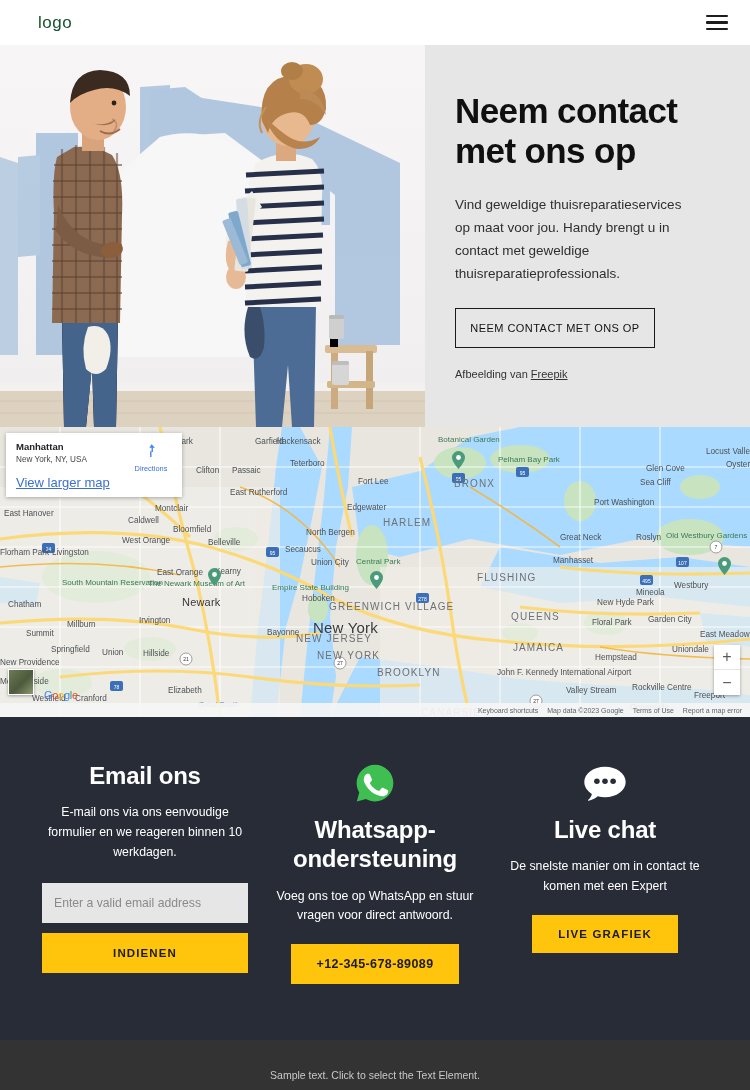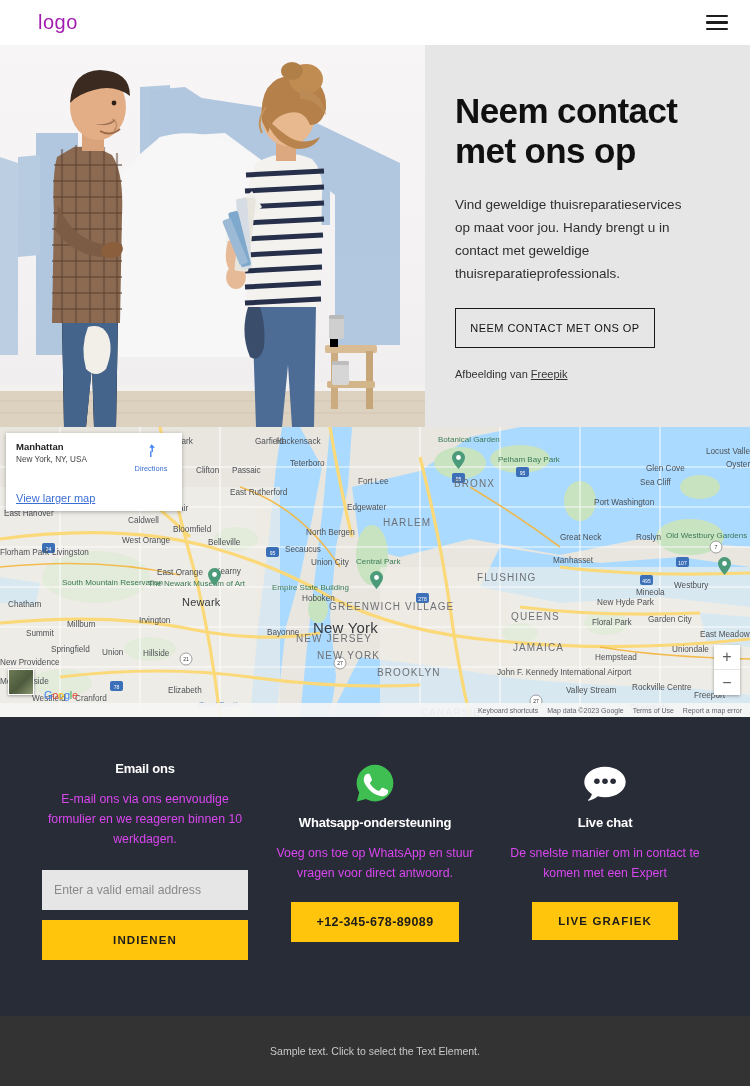--- a/index.html
+++ b/index.html
@@ -18,22 +18,22 @@
     height: 45px;
     background: #ffffff;
     display: flex;
     align-items: center;
     justify-content: space-between;
     padding: 0 22px 0 38px;
     position: relative;
     z-index: 20;
   }
   .logo-text {
-    font-size: 20px;
-    color: #a21caf;
+    font-size: 17px;
+    color: #14532d;
     letter-spacing: .5px;
     font-weight: 400;
   }
   .hamburger {
     width: 22px; height: 16px;
     display: flex; flex-direction: column; justify-content: space-between;
     cursor: pointer;
   }
   .hamburger span { display:block; height: 2.4px; background: #1d1d1d; border-radius: 1px; }
 
@@ -115,21 +115,21 @@
 
   .map-card {
     position:absolute; left: 6px; top: 6px;
     width: 176px; background:#fff;
     box-shadow: 0 1px 4px rgba(0,0,0,.3);
     padding: 8px 10px 7px 10px;
     z-index: 6;
   }
   .mc-title { font-size: 9.5px; font-weight: 700; color:#222; }
   .mc-sub { font-size: 8.2px; color:#444; margin-top: 3px; }
-  .mc-link { font-size: 11px; color:#3b6fd4; margin-top: 28px; display:block; cursor:pointer; }
+  .mc-link { font-size: 13px; color:#3b6fd4; margin-top: 11px; display:block; cursor:pointer; }
   .mc-dir {
     position:absolute; right: 9px; top: 9px; width: 44px; text-align:center; cursor:pointer;margin-left:44px;
   }
   .mc-dir-label { font-size: 7.4px; color:#3b6fd4; margin-top: 1px; }
 
   .map-zoom {
     position:absolute; right: 10px; bottom: 22px;
     width: 26px; background:#fff;
     box-shadow: 0 1px 3px rgba(0,0,0,.35);
     z-index: 6;
@@ -169,25 +169,25 @@
 
   
   .contact {
     background: #282c37;
     padding: 44px 30px 56px 30px;
     display: flex;
     gap: 0;
   }
   .col { flex: 1; text-align: center; padding: 0 12px; }
   .col-title {
-    color: #fff; font-size: 13px; font-weight: 700; letter-spacing: -.2px;
+    color: #fff; font-size: 24px; font-weight: 700; letter-spacing: -.2px;
     line-height: 1.22;
   }
   .col-text {
-    color: #d946ef; font-size: 12.3px; line-height: 1.62; margin-top: 13px;
+    color: #ffffff; font-size: 12.3px; line-height: 1.62; margin-top: 13px;
   }
   .icon-wrap { height: 44px; display:flex; align-items:center; justify-content:center; margin-bottom: 10px; }
 
   .email-input {
     width: 100%; margin-top: 20px;
     background: #e6e6e6; border: none;
     padding: 13px 12px; font-size: 12.2px; color: #6d6d6d;
     font-family: "Liberation Sans", sans-serif;
   }
   .email-input::placeholder { color:#8a8a8a; }

